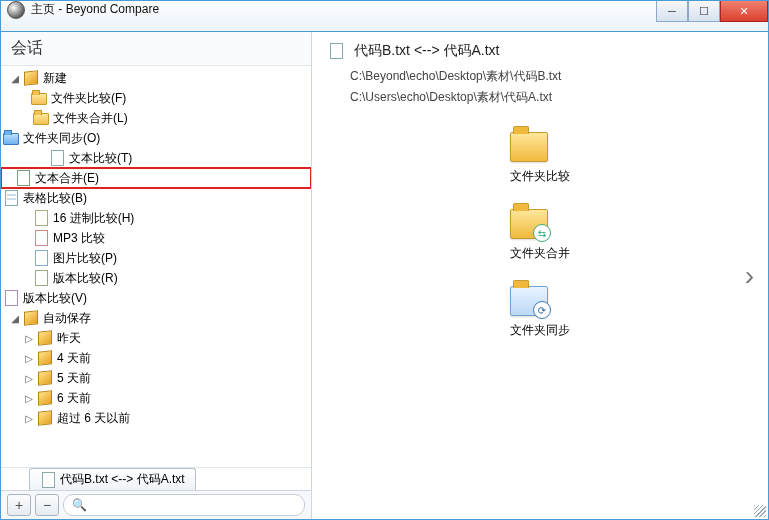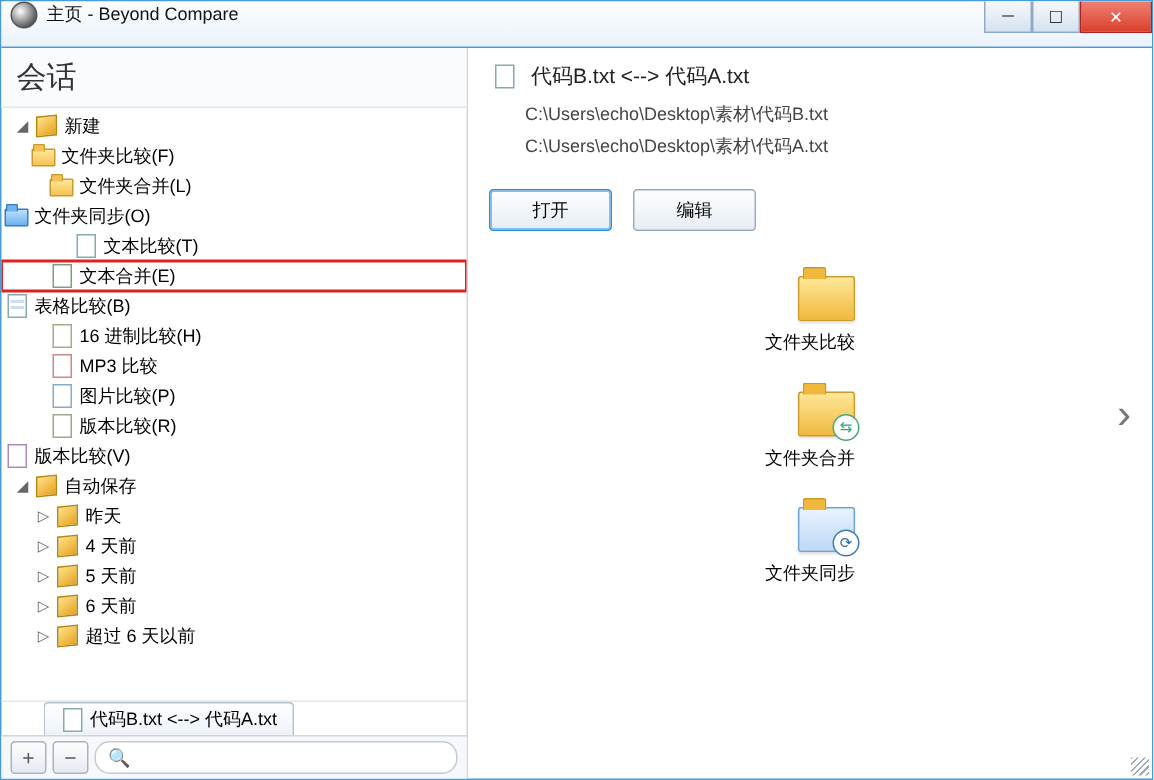--- a/index.html
+++ b/index.html
@@ -7,21 +7,21 @@
 .titlebar{height:30px;background:linear-gradient(#fdfeff,#eaf2fb);display:flex;align-items:flex-start;border-bottom:1px solid #4a9bd6;position:relative}
 .title-icon{width:16px;height:16px;margin:0 6px;border-radius:50%;background:radial-gradient(circle at 35% 35%,#fff,#777 60%,#222);border:1px solid #555}
 .title-text{font-size:12px;color:#111}
 .winbtns{position:absolute;right:0;top:0;display:flex}
 .winbtn{width:30px;height:20px;display:flex;align-items:center;justify-content:center;font-family:Arial;font-size:11px;color:#333;background:linear-gradient(#f6f8fb,#d6e2f0);border:1px solid #8ca9c8;border-top:none}
 .winbtn.close{width:46px;background:linear-gradient(#f08070,#d9412e);color:#fff;border-color:#a22}
 .menubar{height:22px;display:flex;align-items:center;padding:0 4px;border-bottom:1px solid #cfd6de;background:#f5f8fb}
 .menuitem{padding:2px 8px}
 .body{flex:1;display:flex;min-height:0}
 .sidebar{width:310px;border-right:1px solid #cfd6de;display:flex;flex-direction:column;min-height:0}
-.side-head{padding:6px 10px;font-size:20px;color:#333;border-bottom:1px solid #e2e7ec;background:#f9fbfd}
+.side-head{padding:6px 10px;font-size:16px;color:#333;border-bottom:1px solid #e2e7ec;background:#f9fbfd}
 .tree{flex:1;overflow:auto;padding:2px 0}
 .row{display:flex;align-items:center;height:20px;padding-right:6px;white-space:nowrap}
 .tw{display:inline-block;width:12px;text-align:center;color:#666;font-size:10px;margin-left:4px}
 .ic{width:16px;height:16px;margin:0 4px 0 2px;display:inline-flex;align-items:center;justify-content:center}
 .lbl{padding-right:4px}
 .boxed{outline:2px solid #d22;outline-offset:-1px}
 .cube{width:12px;height:12px;background:linear-gradient(145deg,#ffe28a,#e6a11e);border:1px solid #b8870f;transform:skewY(-6deg)}
 .folder{width:14px;height:10px;background:linear-gradient(#ffe79a,#f4c254);border:1px solid #c79a2b;border-radius:1px;position:relative;margin-top:2px}
 .folder:before{content:"";position:absolute;top:-4px;left:0;width:6px;height:4px;background:#f4c254;border:1px solid #c79a2b;border-bottom:none;border-radius:1px 1px 0 0}
 .folder.sync{background:linear-gradient(#bde1ff,#6cb2ee);border-color:#3a7bbb}
@@ -40,21 +40,21 @@
 .sqbtn{width:22px;height:20px;border:1px solid #a7b3c1;border-radius:3px;background:linear-gradient(#fdfdfd,#e5ebf2);display:flex;align-items:center;justify-content:center;font-size:14px;color:#555}
 .search{flex:1;height:20px;border:1px solid #c3ccd6;border-radius:10px;display:flex;align-items:center;padding:0 8px;color:#999;background:#fff}
 .main{flex:1;display:flex;flex-direction:column;min-height:0;position:relative}
 .mhead{padding:10px 14px 4px 14px}
 .mtitle{display:flex;align-items:center;gap:6px;font-size:14px;color:#222;margin-bottom:6px}
 .mpath{color:#444;padding:2px 0 2px 24px}
 .btnrow{display:flex;gap:14px;padding:14px 14px 10px 14px}
 .btn{min-width:80px;height:26px;border:1px solid #9ab;border-radius:3px;background:linear-gradient(#fefefe,#e6edf4);display:flex;align-items:center;justify-content:center}
 .btn.primary{border:1px solid #2f8dd6;box-shadow:0 0 0 1px #7fc2f2 inset}
 .grid3{display:flex;flex-direction:column;align-items:center;gap:24px;padding:20px 0 10px 0}
-.gicon{display:flex;flex-direction:column;align-items:flex-end;gap:6px}
+.gicon{display:flex;flex-direction:column;align-items:flex-start;gap:6px}
 .bigfolder{width:36px;height:28px;background:linear-gradient(#ffe79a,#f0b93e);border:1px solid #c79a2b;border-radius:2px;position:relative;box-shadow:0 1px 2px rgba(0,0,0,.15)}
 .bigfolder:before{content:"";position:absolute;top:-7px;left:2px;width:14px;height:7px;background:#f0b93e;border:1px solid #c79a2b;border-bottom:none;border-radius:2px 2px 0 0}
 .bigfolder .overlay{position:absolute;right:-4px;bottom:-4px;width:16px;height:16px;border-radius:50%;background:#fff;border:1px solid #4a7;display:flex;align-items:center;justify-content:center;font-size:10px;color:#2a7}
 .bigfolder.sync-o{background:linear-gradient(#e9f3ff,#bcd9f6);border-color:#6fa3d4}
 .bigfolder.sync-o .overlay{border-color:#3a7bbb;color:#2a6bab}
 .chev{position:absolute;right:14px;top:50%;transform:translateY(-50%);font-size:28px;color:#777}
 .resize{position:absolute;right:2px;bottom:2px;width:12px;height:12px;background:repeating-linear-gradient(135deg,#9ab,#9ab 1px,transparent 1px,transparent 3px)}
 </style>
 </head>
 <body>
@@ -75,21 +75,21 @@
     <div class="sidebar">
       <div class="side-head">会话</div>
       <div class="tree">
         <div class="row" style="padding-left:4px">
           <span class="tw">◢</span>
           <span class="ic">
               <span class="cube"></span>
             </span>
           <span class="lbl">新建</span>
         </div>
-        <div class="row" style="padding-left:18px">
+        <div class="row" style="padding-left:28px">
             <span class="ic">
               <span class="folder"></span>
             </span>
             <span class="lbl">文件夹比较(F)</span>
           </div>
         <div class="row" style="padding-left:30px">
             <span class="ic">
               <span class="folder"></span>
             </span>
             <span class="lbl">文件夹合并(L)</span>
@@ -99,21 +99,21 @@
               <span class="folder sync"></span>
             </span>
             <span class="lbl">文件夹同步(O)</span>
           </div>
         <div class="row" style="padding-left:46px">
             <span class="ic">
               <span class="page"></span>
             </span>
             <span class="lbl">文本比较(T)</span>
           </div>
-        <div class="row boxed" style="padding-left:30px">
+        <div class="row boxed" style="padding-left:12px">
             <span class="ic">
               <span class="page mrg"></span>
             </span>
             <span class="lbl">文本合并(E)</span>
           </div>
         <div class="row" style="">
             <span class="ic">
               <span class="page grid"></span>
             </span>
             <span class="lbl">表格比较(B)</span>
@@ -212,26 +212,22 @@
     </div>
 
     <div class="main">
       <div class="mhead">
         <div class="mtitle">
           <span class="ic">
               <span class="page"></span>
             </span>
           <span>代码B.txt &lt;--&gt; 代码A.txt</span>
         </div>
-        <div class="mpath">C:\Users\echo\Desktop\素材\代码B.txt</div>
+        <div class="mpath">C:\Beyond\echo\Desktop\素材\代码B.txt</div>
         <div class="mpath">C:\Users\echo\Desktop\素材\代码A.txt</div>
-      </div>
-      <div class="btnrow">
-        <div class="btn primary">打开</div>
-        <div class="btn">编辑</div>
       </div>
       <div class="grid3">
         <div class="gicon">
           <div class="bigfolder"></div>
           <div>文件夹比较</div>
         </div>
         <div class="gicon">
           <div class="bigfolder">
               <div class="overlay">⇆</div>
             </div>

